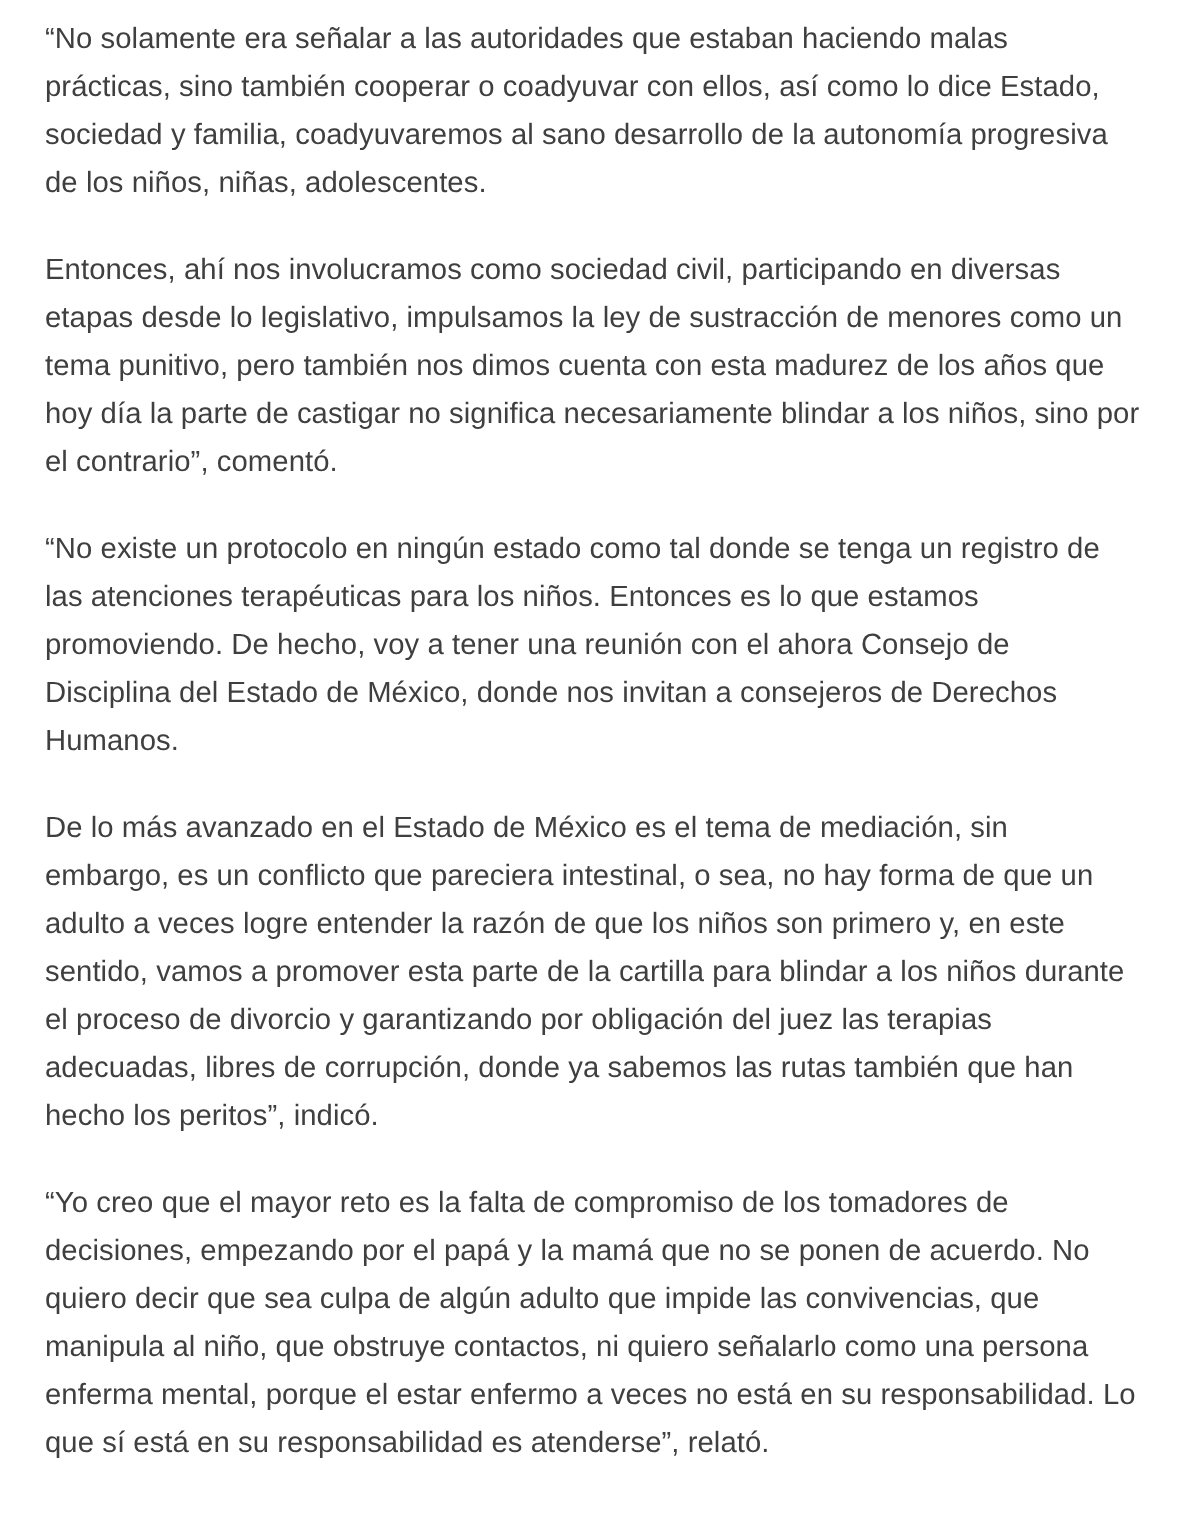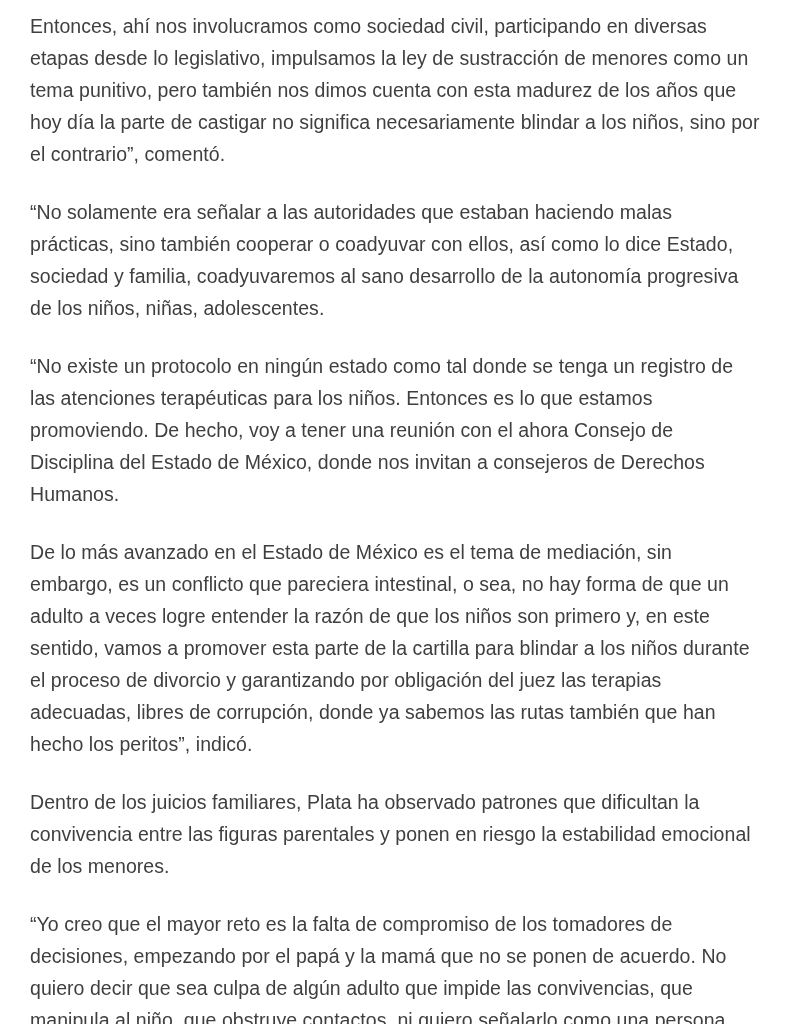--- a/index.html
+++ b/index.html
@@ -27,19 +27,18 @@
     text-align: left;
   }
   .article-body p:last-child {
     margin-bottom: 0;
   }
 </style>
 </head>
 <body>
 
 <main class="article-body">
+  <p>“No solamente era señalar a las autoridades que estaban haciendo malas prácticas, sino también cooperar o coadyuvar con ellos, así como lo dice Estado, sociedad y familia, coadyuvaremos al sano desarrollo de la autonomía progresiva de los niños, niñas, adolescentes.</p>
   <p>Entonces, ahí nos involucramos como sociedad civil, participando en diversas etapas desde lo legislativo, impulsamos la ley de sustracción de menores como un tema punitivo, pero también nos dimos cuenta con esta madurez de los años que hoy día la parte de castigar no significa necesariamente blindar a los niños, sino por el contrario”, comentó.</p>
-  <p>“No solamente era señalar a las autoridades que estaban haciendo malas prácticas, sino también cooperar o coadyuvar con ellos, así como lo dice Estado, sociedad y familia, coadyuvaremos al sano desarrollo de la autonomía progresiva de los niños, niñas, adolescentes.</p>
   <p>“No existe un protocolo en ningún estado como tal donde se tenga un registro de las atenciones terapéuticas para los niños. Entonces es lo que estamos promoviendo. De hecho, voy a tener una reunión con el ahora Consejo de Disciplina del Estado de México, donde nos invitan a consejeros de Derechos Humanos.</p>
   <p>De lo más avanzado en el Estado de México es el tema de mediación, sin embargo, es un conflicto que pareciera intestinal, o sea, no hay forma de que un adulto a veces logre entender la razón de que los niños son primero y, en este sentido, vamos a promover esta parte de la cartilla para blindar a los niños durante el proceso de divorcio y garantizando por obligación del juez las terapias adecuadas, libres de corrupción, donde ya sabemos las rutas también que han hecho los peritos”, indicó.</p>
-  <p>Dentro de los juicios familiares, Plata ha observado patrones que dificultan la convivencia entre las figuras parentales y ponen en riesgo la estabilidad emocional de los menores.</p>
   <p>“Yo creo que el mayor reto es la falta de compromiso de los tomadores de decisiones, empezando por el papá y la mamá que no se ponen de acuerdo. No quiero decir que sea culpa de algún adulto que impide las convivencias, que manipula al niño, que obstruye contactos, ni quiero señalarlo como una persona enferma mental, porque el estar enfermo a veces no está en su responsabilidad. Lo que sí está en su responsabilidad es atenderse”, relató.</p>
 </main>
 
 </body></html>

